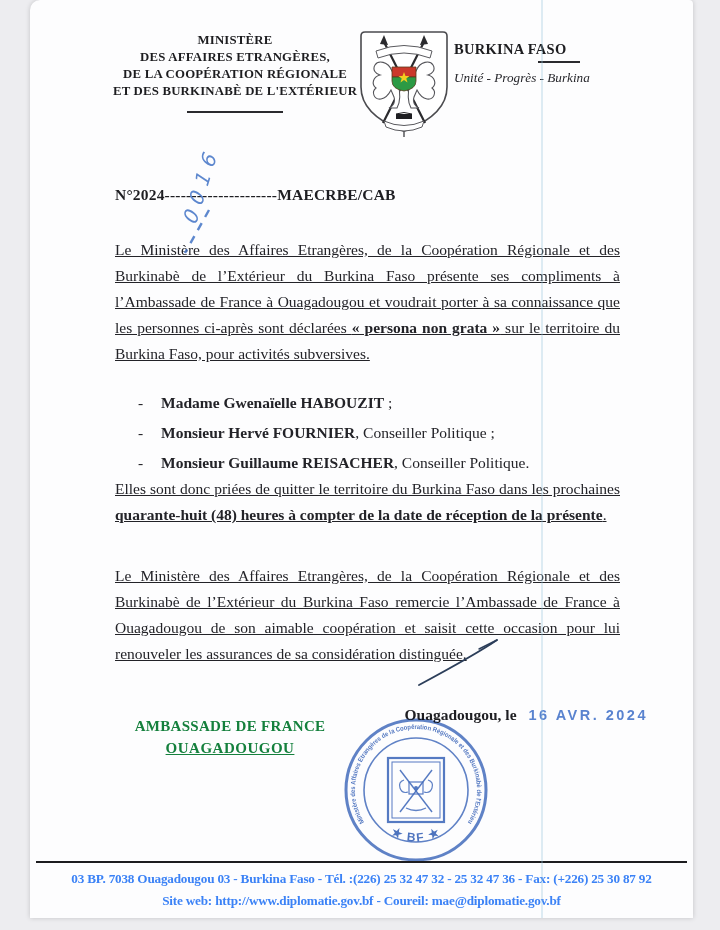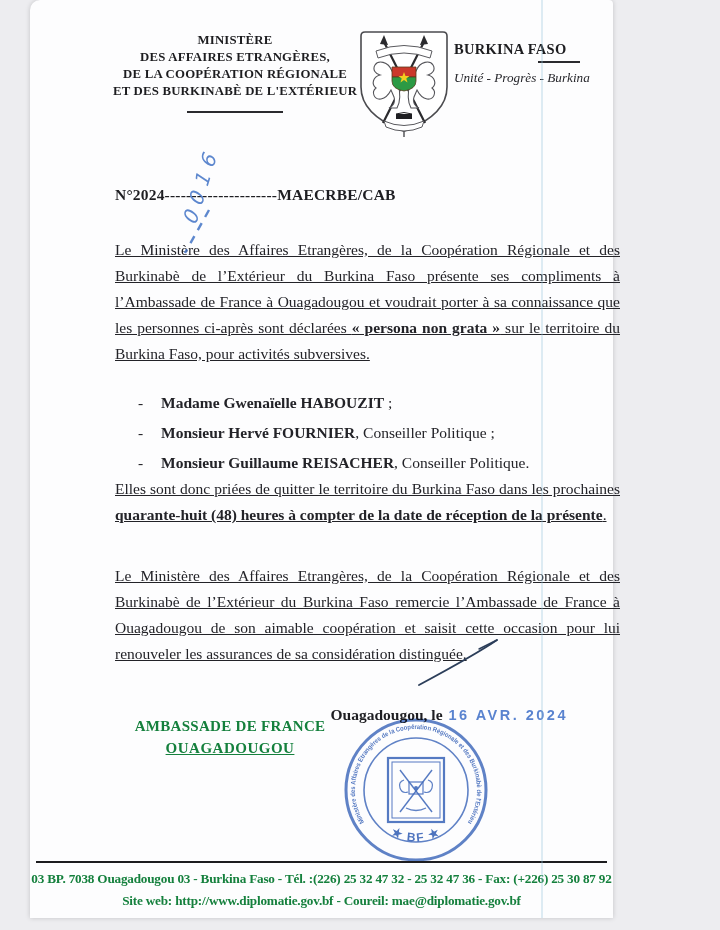--- a/index.html
+++ b/index.html
@@ -2,21 +2,21 @@
 <html><head>
 <meta charset="utf-8">
 <style>
   html,body{margin:0;padding:0;}
   body{
     width:720px;height:930px;position:relative;overflow:hidden;
     background:#ededf0;
     font-family:"Liberation Serif", serif;
   }
   .paper{
-    position:absolute;left:30px;top:0;width:583px;height:918px;
+    position:absolute;left:30px;top:0;width:663px;height:918px;
     background:#fdfdfe;border-radius:10px 4px 0 0;
     box-shadow:0 0 5px rgba(0,0,0,.18);
   }
   
   .ministry{
     position:absolute;left:40px;top:32px;width:330px;text-align:center;
     font-weight:bold;font-size:12.8px;line-height:17px;color:#1d1d20;
     letter-spacing:.2px;
   }
   .ministry-rule{width:96px;height:2px;background:#2a2a2e;margin:11px auto 0;}
@@ -39,32 +39,32 @@
     font-size:15.5px;line-height:26px;color:#232328;text-align:justify;text-decoration:underline;
   }
   #para1{top:237px;} #para2{top:476px;} #para3{top:563px;}
   .plist{position:absolute;left:108px;top:389px;width:480px;}
   .plist-item{display:flex;font-size:15.5px;line-height:28px;color:#232328;margin-bottom:2px;}
   .bullet{width:23px;flex:none;}
   
   .dateline{position:absolute;right:45px;top:706px;font-size:15.5px;font-weight:bold;color:#1e1e22;}
   .date-stamp{
     font-family:"Liberation Sans", sans-serif;font-weight:bold;font-size:14.5px;
-    color:#4c79cc;letter-spacing:2.5px;opacity:.92;margin-left:6px;
+    color:#4c79cc;letter-spacing:2.5px;opacity:.92;margin-left:12px;
   }
   .addressee{position:absolute;left:88px;top:718px;width:224px;text-align:center;color:#15803d;}
   .addr1{font-weight:bold;font-size:15px;letter-spacing:.3px;}
   .addr2{font-weight:bold;font-size:15px;letter-spacing:.5px;text-decoration:underline;margin-top:5px;}
   
   .round-stamp{position:absolute;left:300px;top:716px;mix-blend-mode:multiply;opacity:.9;}
   
   .footer-rule{position:absolute;left:6px;right:6px;top:861px;height:2.2px;background:#1c1c1f;}
   .footer{
     position:absolute;left:0;top:868px;width:100%;text-align:center;
-    font-weight:bold;font-size:13.2px;line-height:22px;color:#15803d;letter-spacing:-.2px;
+    font-weight:bold;font-size:13.2px;line-height:22px;color:#3b82f6;letter-spacing:-.2px;
   }
   
   .ink-overlay{position:absolute;left:0;top:0;pointer-events:none;}
   .fold-line{position:absolute;left:511px;top:0;bottom:0;width:2px;background:rgba(150,195,220,.30);}
   strong{font-weight:bold;}
 </style>
 </head>
 <body>
 
 <div class="paper">

